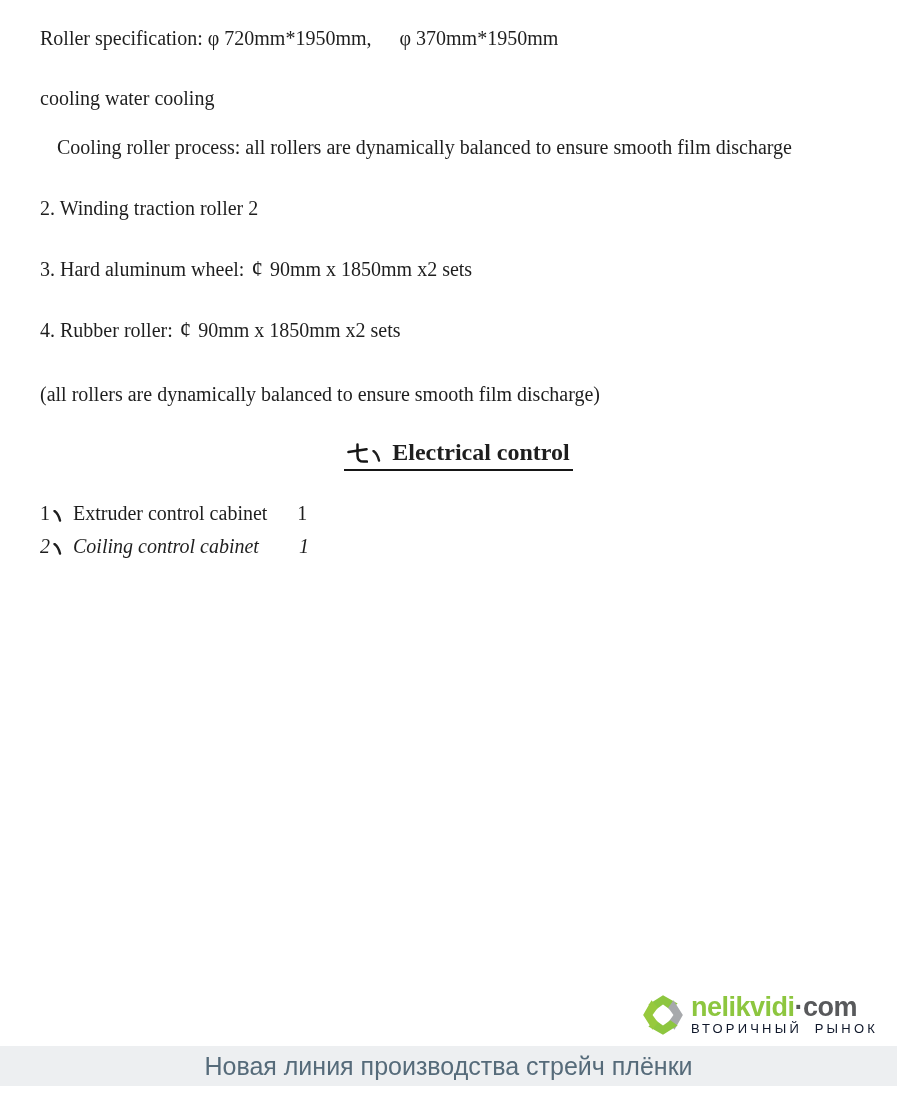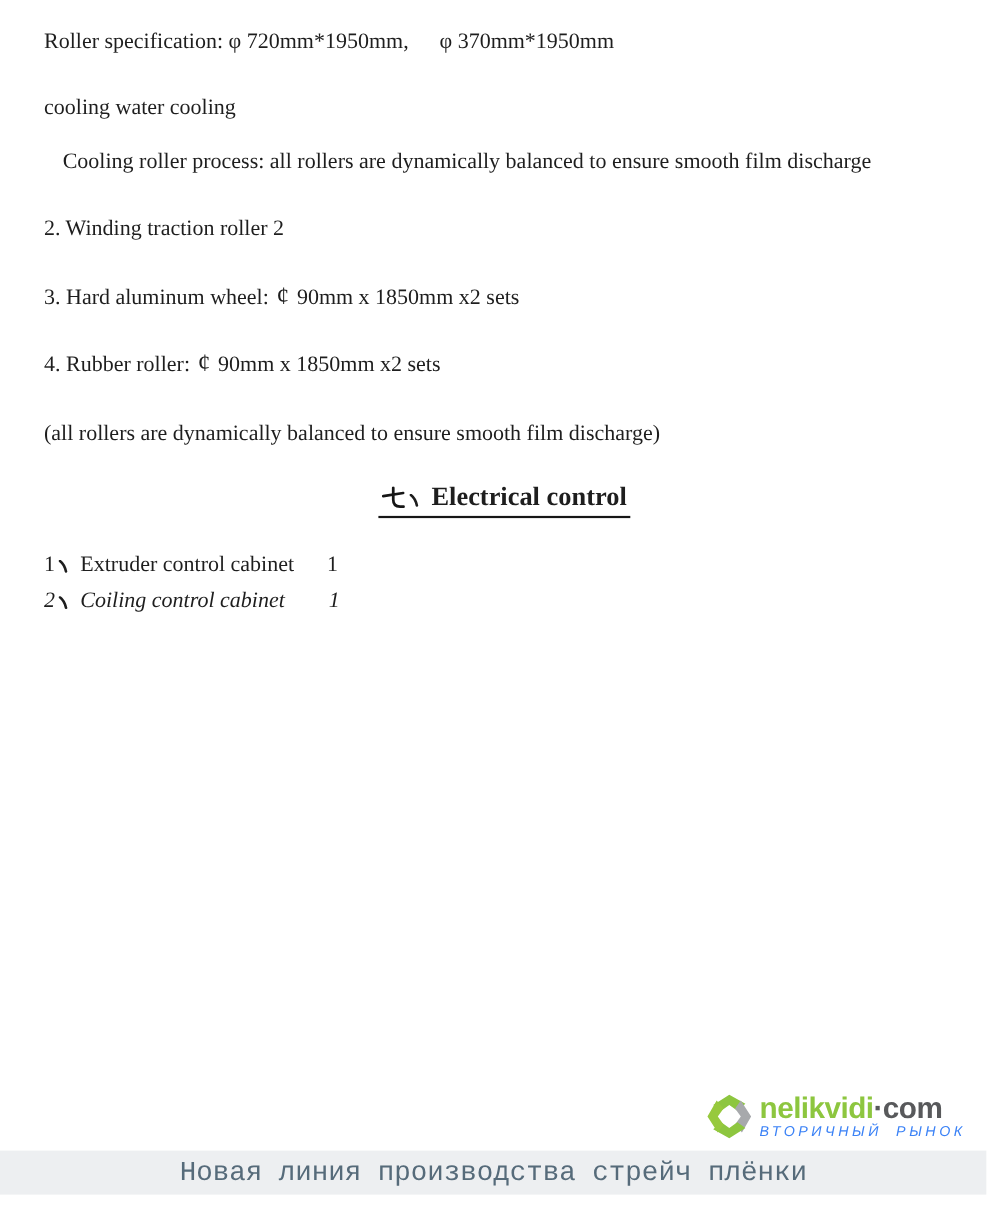--- a/index.html
+++ b/index.html
@@ -39,26 +39,26 @@
   .cent{font-size:23px;margin:0 2px;}
 
   
   .watermark{position:absolute;top:992px;right:19px;display:flex;align-items:center;gap:5px;cursor:pointer;}
   .logo-icon{width:46px;height:46px;flex:0 0 auto;}
   .logo-text{display:flex;flex-direction:column;align-items:flex-start;
         font-family:"Liberation Sans","DejaVu Sans",sans-serif;text-align:right;}
   .brand{font-weight:bold;font-size:27px;line-height:26px;letter-spacing:-0.5px;}
   .brand .g{color:#8dc63f;}
   .brand .d{color:#58595b;}
-  .tagline{font-size:13px;line-height:15px;letter-spacing:3.2px;word-spacing:6px;color:#3b82f6;margin-top:1px;font-style:italic;}
+  .tagline{font-size:13px;line-height:15px;letter-spacing:3.2px;word-spacing:6px;color:#0f172a;margin-top:1px;}
 
   
   .caption-bar{position:absolute;left:0;right:0;top:1046px;height:40px;background:#edeff1;
         display:flex;align-items:center;justify-content:center;
-        font-family:Liberation Mono, monospace;}
+        font-family:Liberation Sans, sans-serif;}
   .caption-bar span{font-size:25px;color:#566b7a;}
 </style>
 </head>
 <body>
 
 <div class="page">
 
   <div class="doc-body">
       <div class="doc-line"><span class="line-inner"><span>Roller specification: φ 720mm*1950mm</span><span class="fw-comma">,</span><span>  φ 370mm*1950mm</span></span></div>
       <div class="doc-line"><span class="line-inner"><span>cooling water cooling</span></span></div>

